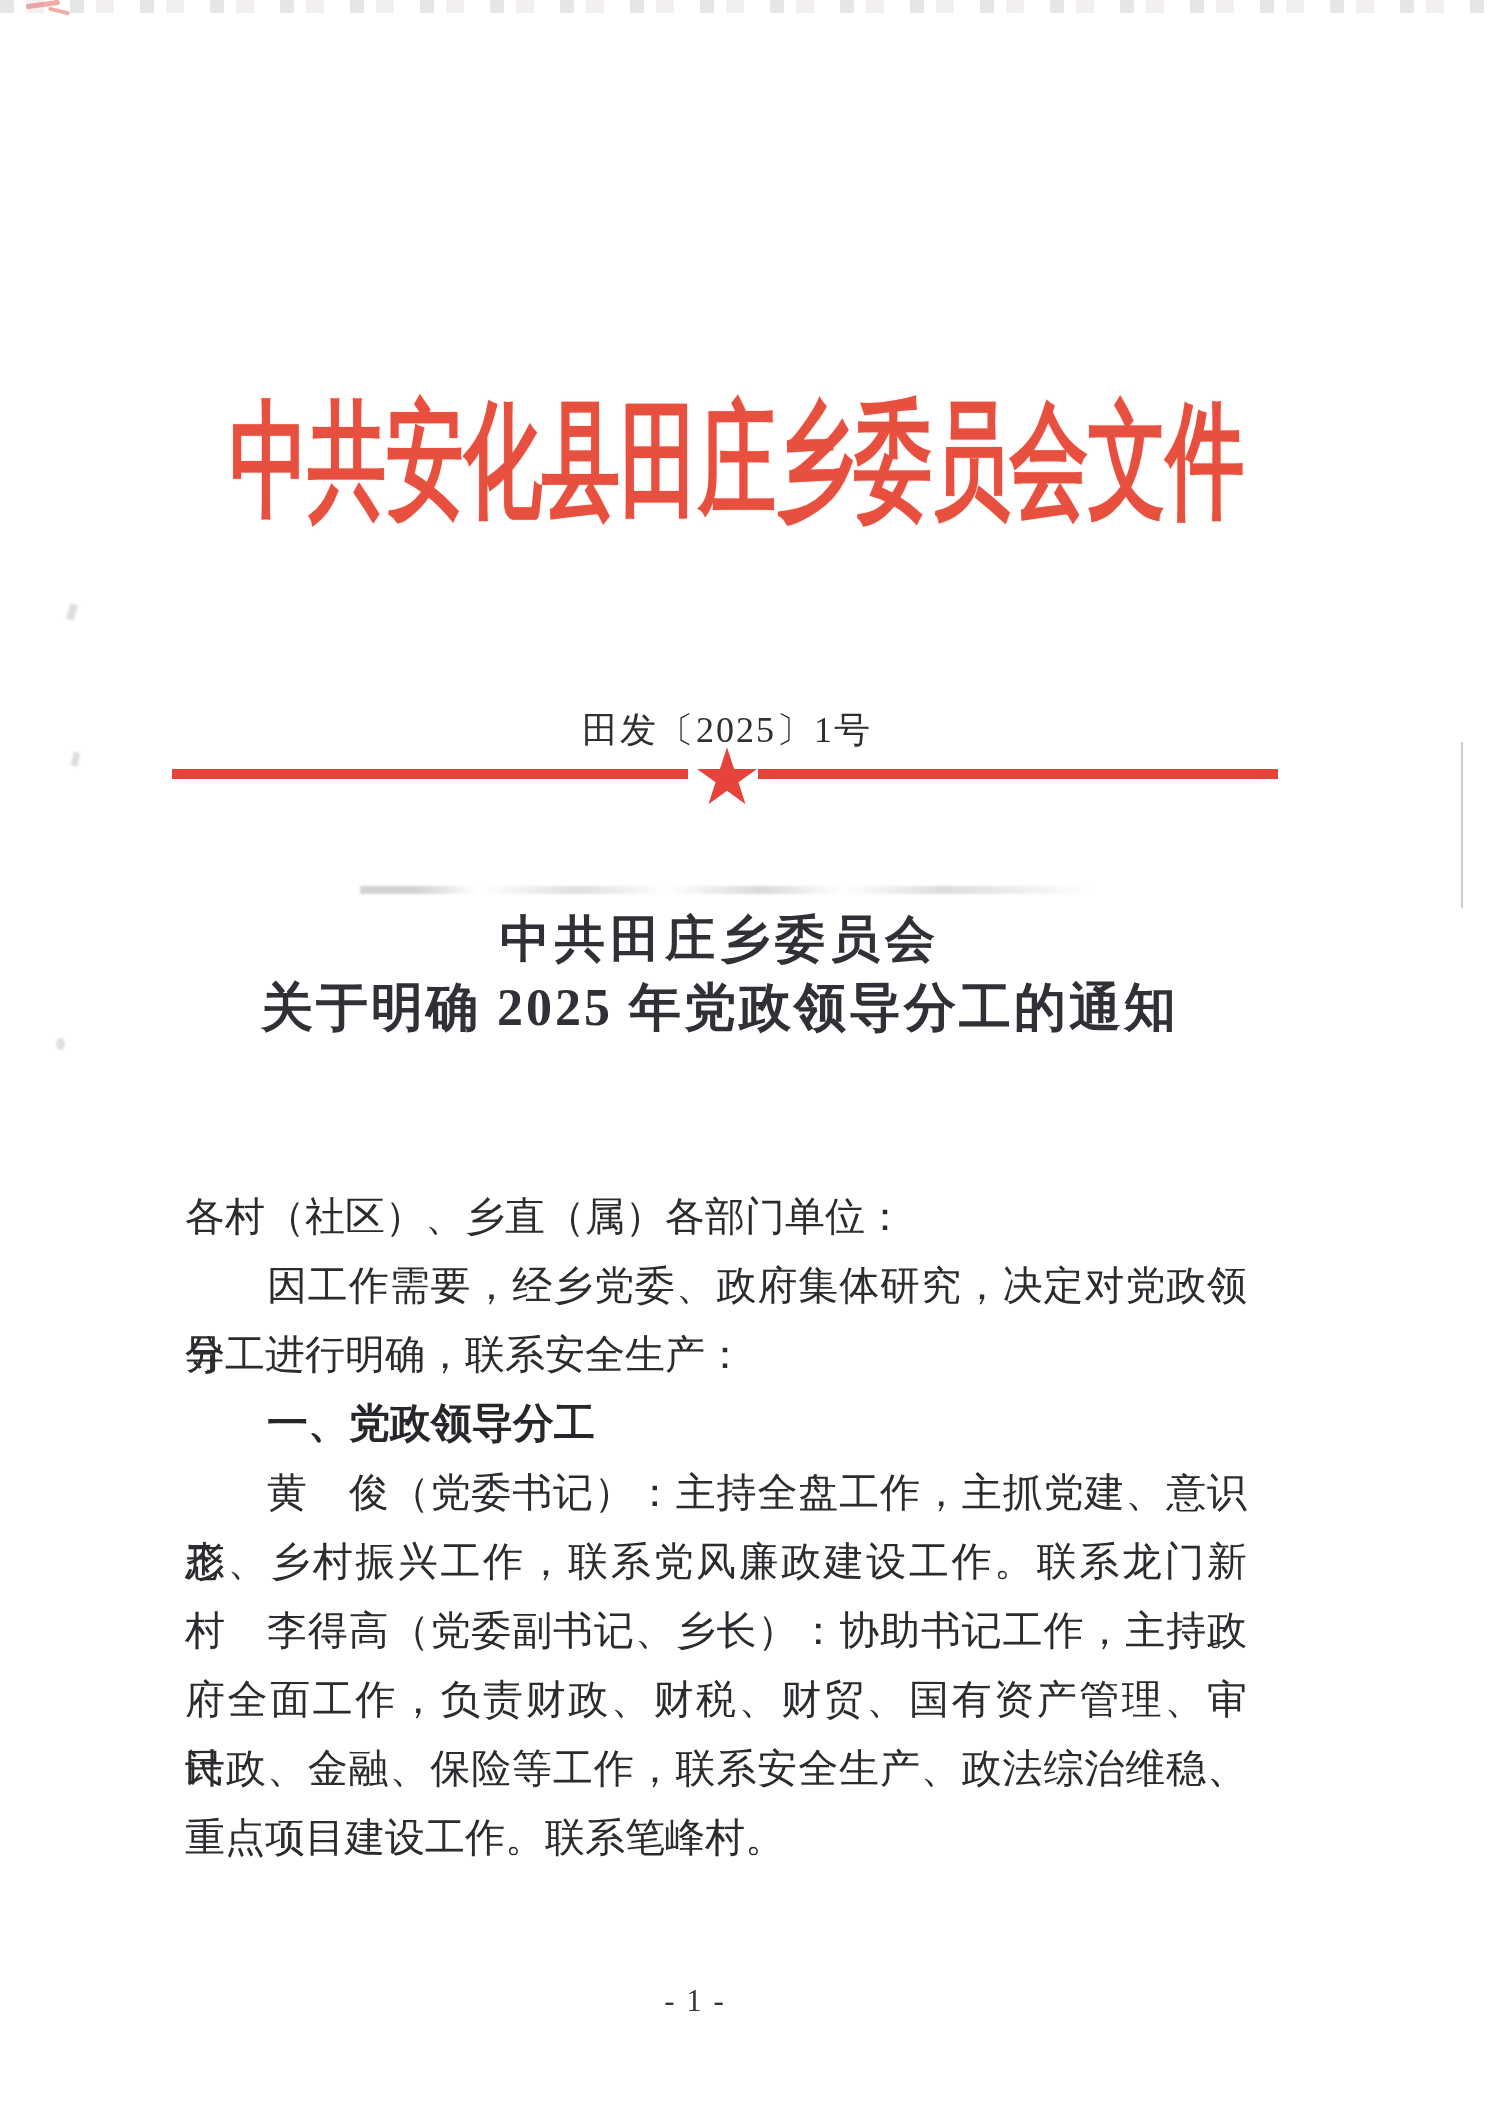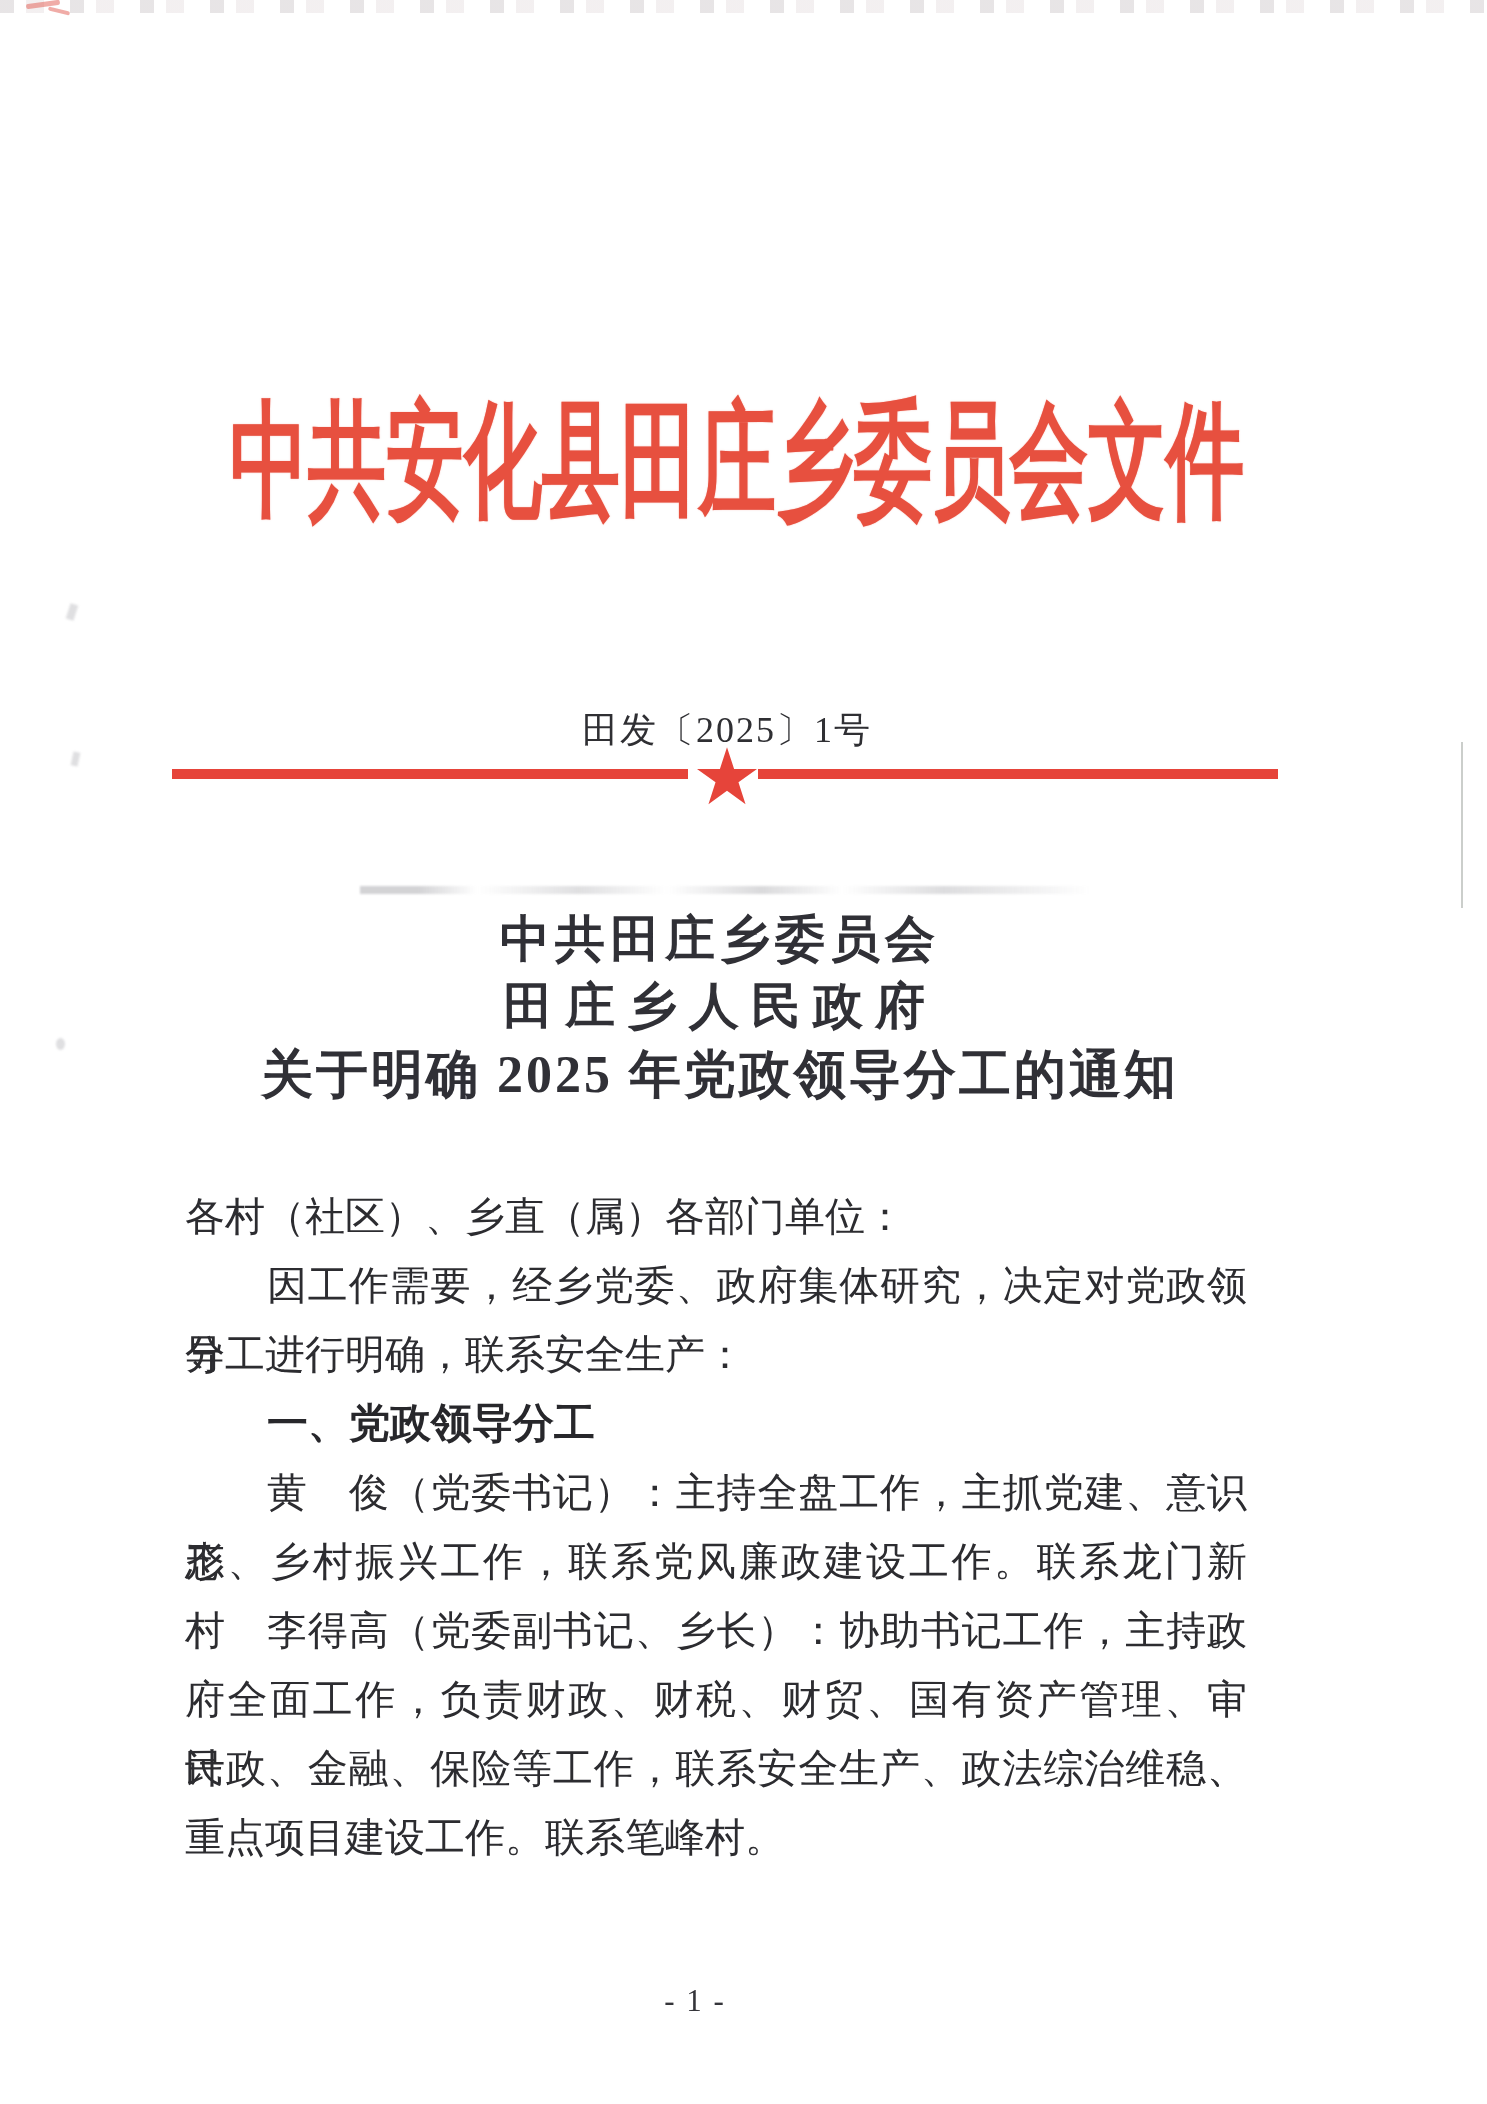--- a/index.html
+++ b/index.html
@@ -112,21 +112,20 @@
   <div class="rule left"></div>
   <div class="rule right"></div>
   <div class="star">
     <svg viewBox="0 0 100 100" aria-hidden="true">
       <polygon points="50,2 61.8,38.2 100,38.2 69.1,60.6 80.9,97 50,74.6 19.1,97 30.9,60.6 0,38.2 38.2,38.2"></polygon>
     </svg>
   </div>
 
   <div class="doc-title">
     <div class="t1">中共田庄乡委员会</div>
-    <div class="t2">田庄乡人民政府</div>
     <div class="t3">关于明确 2025 年党政领导分工的通知</div>
   </div>
 
   <div class="body-text">
     <div class="line">各村（社区）、乡直（属）各部门单位：</div>
     <div class="line indent fill">因工作需要，经乡党委、政府集体研究，决定对党政领导</div>
     <div class="line">分工进行明确，联系安全生产：</div>
     <div class="line indent sec-heading">一、党政领导分工</div>
     <div class="line indent fill">黄　俊（党委书记）：主持全盘工作，主抓党建、意识形</div>
     <div class="line fill">态、乡村振兴工作，联系党风廉政建设工作。联系龙门新村。</div>

